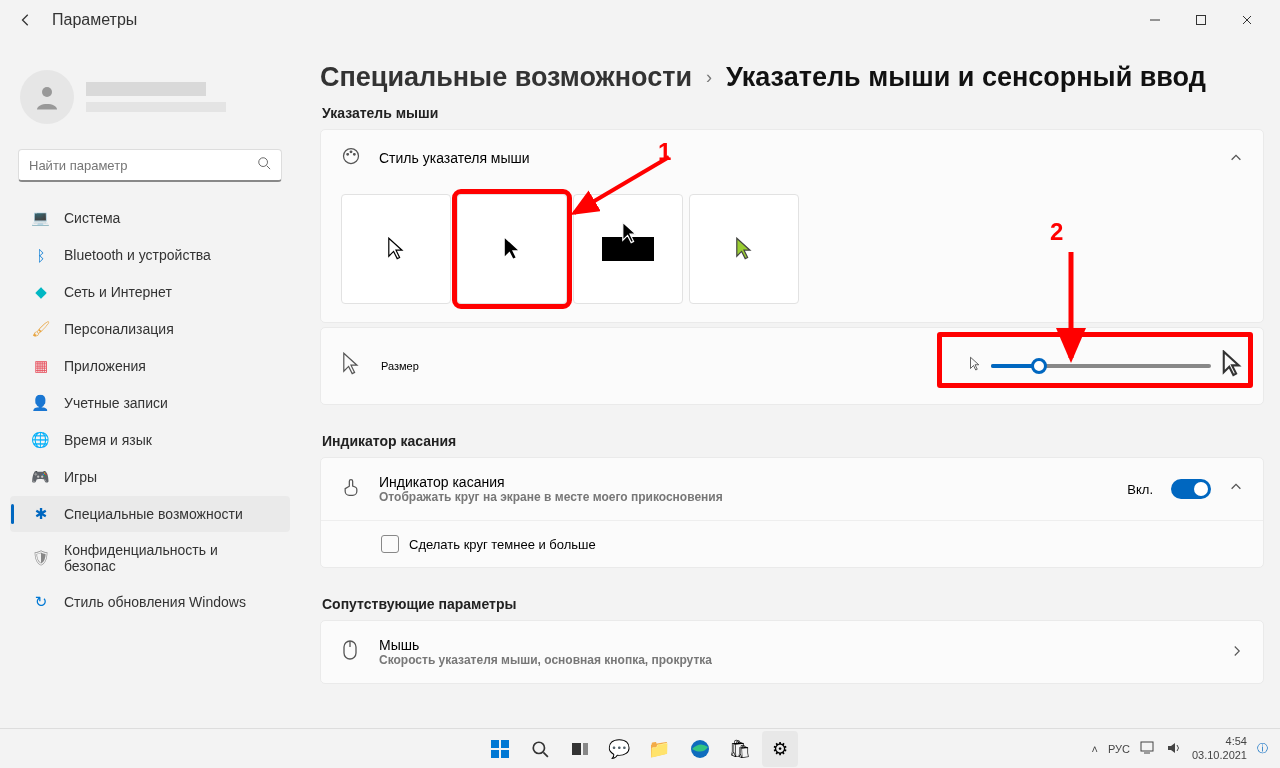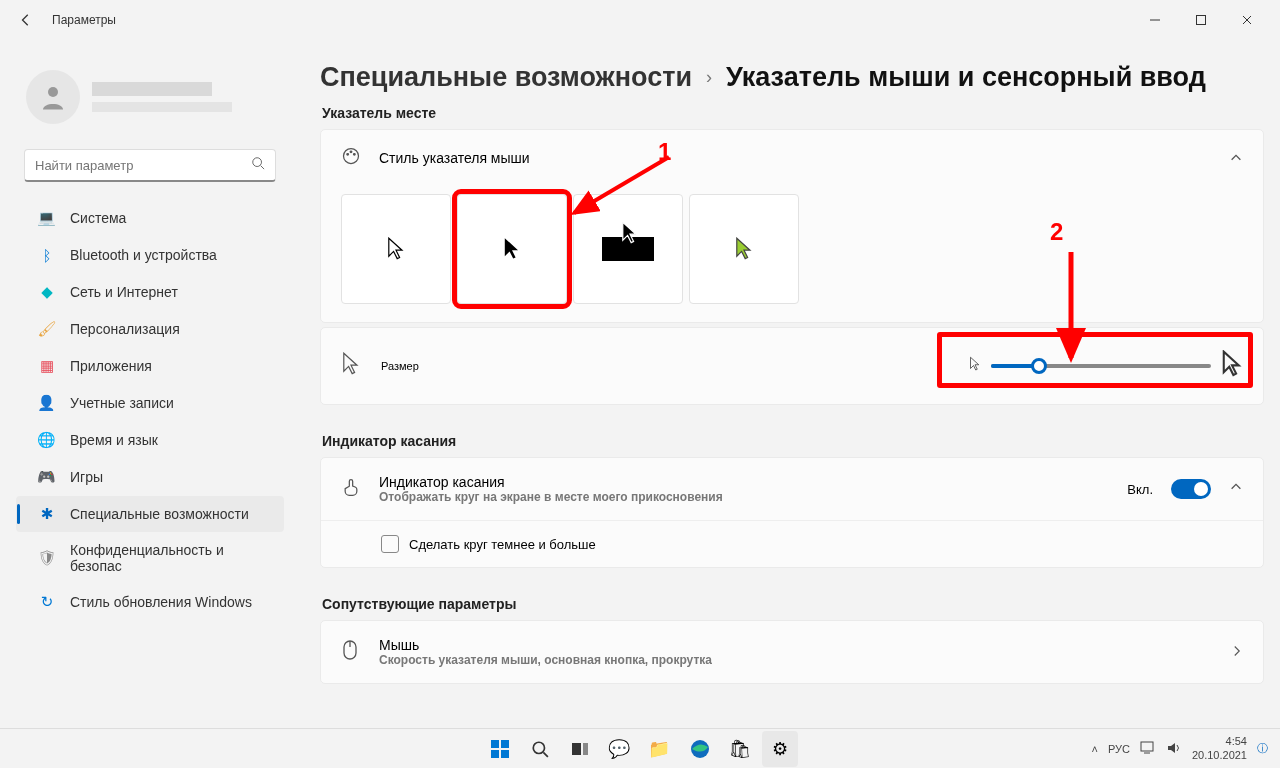--- a/index.html
+++ b/index.html
@@ -1,26 +1,26 @@
 <!DOCTYPE html>
 <html><head>
 <meta charset="utf-8">
 <style>
 * { margin: 0; padding: 0; box-sizing: border-box; font-family: "Segoe UI", sans-serif; }
 body { width: 1280px; height: 768px; background: #f3f3f3; overflow: hidden; position: relative; }
 
 
 .titlebar { height: 40px; display: flex; align-items: center; padding: 0 10px; }
 .titlebar .back { width: 32px; height: 32px; display: flex; align-items: center; justify-content: center; cursor: pointer; }
-.titlebar .title { font-size: 12px; color: #333; margin-left: 10px; }
+.titlebar .title { font-size: 16px; color: #333; margin-left: 10px; }
 .titlebar .controls { margin-left: auto; display: flex; }
 .titlebar .wbtn { width: 46px; height: 32px; display: flex; align-items: center; justify-content: center; cursor: pointer; }
 
 
-.sidebar { position: absolute; left: 0; top: 50px; width: 300px; bottom: 40px; padding: 10px 10px; }
+.sidebar { position: absolute; left: 0; top: 50px; width: 300px; bottom: 40px; padding: 10px 4px; }
 .profile { display: flex; align-items: center; padding: 10px 16px; margin-bottom: 15px; }
 .avatar { width: 54px; height: 54px; border-radius: 50%; background: #e6e6e6; display: flex; align-items: center; justify-content: center; }
 .profile-info { margin-left: 12px; }
 .profile-name { width: 120px; height: 14px; background: #d9d9d9; margin-bottom: 6px; }
 .profile-email { width: 140px; height: 10px; background: #e4e4e4; }
 
 .searchbox { margin: 0 14px 18px 14px; display: flex; align-items: center; background: #fff; border-radius: 4px; border: 1px solid #ddd; border-bottom: 2px solid #888; padding: 6px 10px; }
 .searchbox input { border: none; outline: none; flex: 1; font-size: 13px; background: transparent; }
 
 .nav-item { display: flex; align-items: center; padding: 9px 18px 9px 22px; font-size: 14px; color: #333; cursor: pointer; border-radius: 4px; margin: 1px 6px; position: relative; }
@@ -176,21 +176,21 @@
     </div>
 </div>
 
 <div class="main">
   <div class="breadcrumb">
     <span class="bc">Специальные возможности</span>
     <span class="chev">›</span>
     <span class="bc active">Указатель мыши и сенсорный ввод</span>
   </div>
 
-  <div class="section-title">Указатель месте</div>
+  <div class="section-title">Указатель мыши</div>
 
   <div class="card">
     <div class="card-head">
       <span class="cicon">
         <svg width="20" height="20" viewBox="0 0 24 24" fill="none" stroke="#555" stroke-width="1.5">
             <circle cx="12" cy="12" r="9"></circle>
             <circle cx="8" cy="10" r="1" fill="#555"></circle>
             <circle cx="12" cy="7" r="1" fill="#555"></circle>
             <circle cx="16" cy="10" r="1" fill="#555"></circle>
           </svg>
@@ -358,17 +358,17 @@
     <span><svg width="16" height="14" viewBox="0 0 16 14">
           <rect x="1" y="1" width="12" height="9" stroke="#444" fill="none"></rect>
           <line x1="4" y1="12" x2="10" y2="12" stroke="#444"></line>
         </svg></span>
     <span><svg width="16" height="14" viewBox="0 0 16 14">
           <path d="M2 5 L5 5 L9 2 L9 12 L5 9 L2 9 Z" fill="#444"></path>
           <path d="M11 4 Q14 7 11 10" stroke="#444" fill="none"></path>
         </svg></span>
     <div class="clock">
       <div>4:54</div>
-      <div>20.10.2021</div>
+      <div>03.10.2021</div>
     </div>
     <span style="color:#0067c0">ⓘ</span>
   </div>
 </div>
 
 </body></html>

